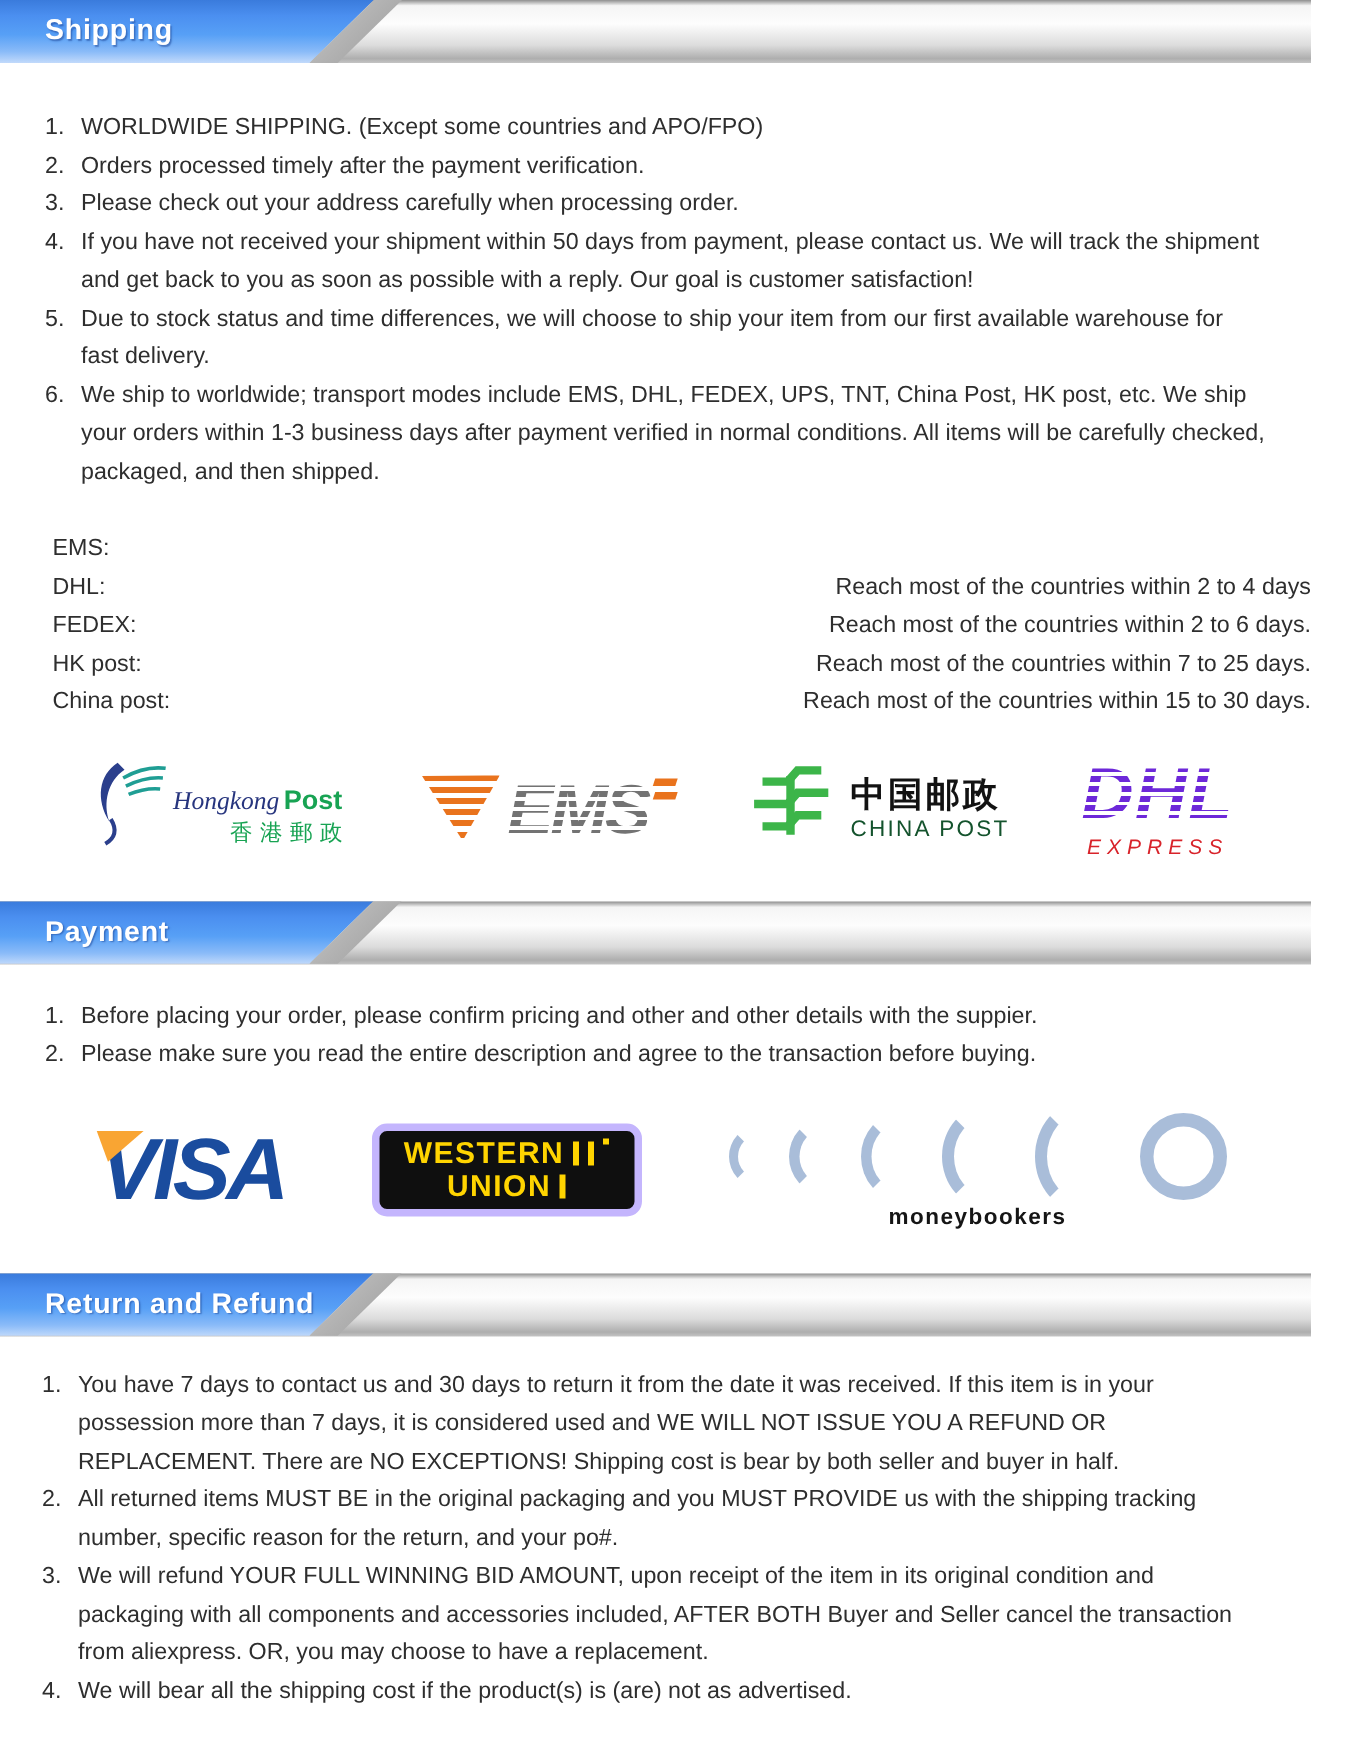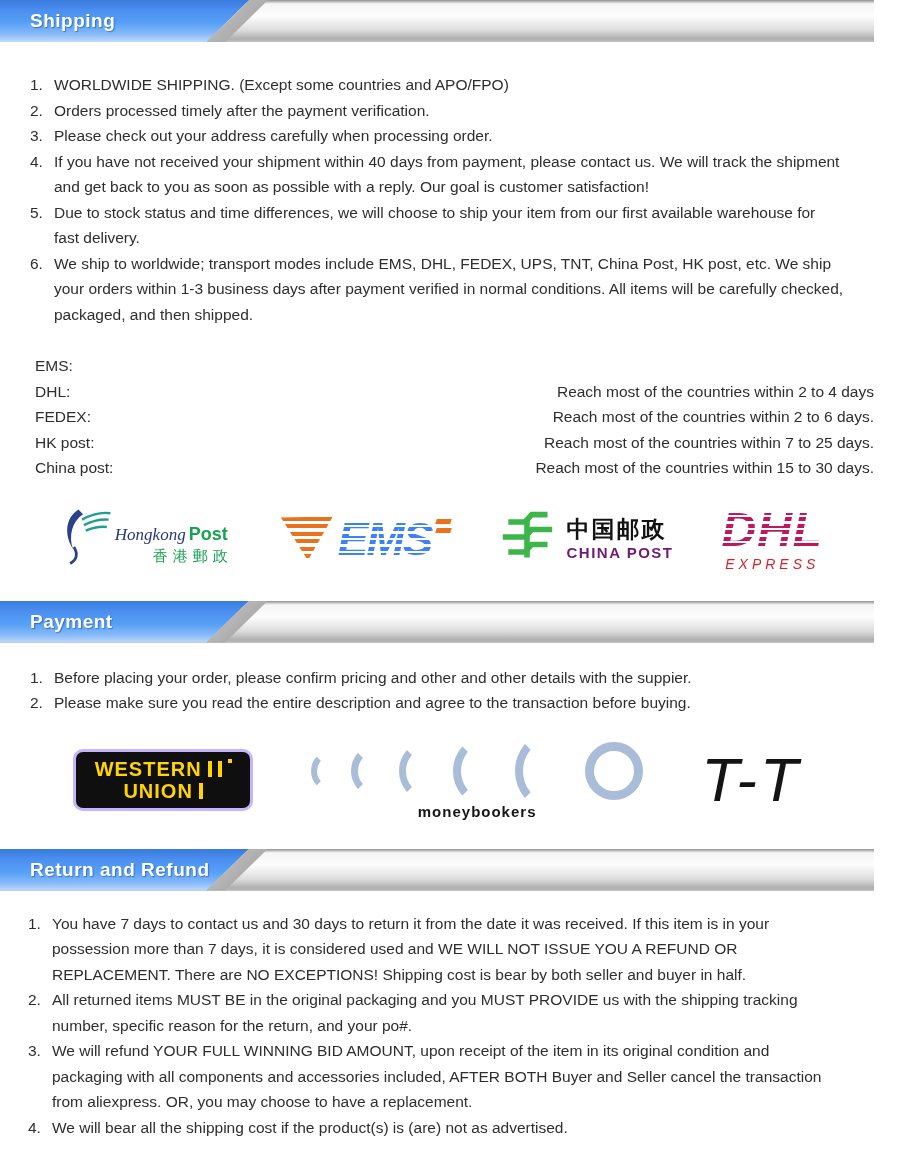--- a/index.html
+++ b/index.html
@@ -43,46 +43,46 @@
   .hk-text{margin-top:20px;}
   .hk-line1{font-family:"Liberation Serif", serif;font-style:italic;font-size:17px;color:#27357e;white-space:nowrap;}
   .hk-post-word{font-family:"Liberation Sans", sans-serif;font-style:normal;font-weight:bold;font-size:18px;color:#18a353;margin-left:3px;}
   .hk-line2{color:#18a353;font-size:15px;letter-spacing:5px;margin:2px 0 0 38px;}
   
   .ems{display:flex;align-items:center;}
   .ems-tri{width:52px;height:44px;margin-right:5px;
     background:repeating-linear-gradient(to bottom,#e9731d 0 4px,#ffffff 4px 7.5px);
     clip-path:polygon(0 2%,100% 0,52% 100%);}
   .ems-text{position:relative;font-size:46px;font-weight:bold;font-style:italic;
-    color:#3b82f6;letter-spacing:-2px;line-height:1;}
+    color:#737373;letter-spacing:-2px;line-height:1;}
   .ems-text::after,.dhl-text::after{content:"";position:absolute;left:-5px;right:-5px;top:5px;bottom:5px;
     background:repeating-linear-gradient(to bottom,rgba(255,255,255,0) 0 4px,#ffffff 4px 6.5px);
     pointer-events:none;}
   .ems-dashes{display:flex;flex-direction:column;gap:4px;margin:-26px 0 0 4px;}
   .ems-dash{width:15px;height:5px;background:#e9731d;transform:skewX(-18deg);}
   
   .cnpost{display:flex;align-items:center;gap:12px;}
   .cn-cn{font-size:23px;font-weight:bold;color:#121212;letter-spacing:2px;line-height:1.2;}
-  .cn-en{font-size:15px;font-weight:bold;color:#701a75;letter-spacing:1.5px;}
+  .cn-en{font-size:15px;font-weight:normal;color:#14532d;letter-spacing:1.5px;}
   
   .dhl{text-align:center;}
   .dhl-text{position:relative;font-size:48px;font-weight:bold;font-style:italic;
-    color:#be185d;letter-spacing:1px;line-height:1;}
+    color:#6d28d9;letter-spacing:1px;line-height:1;}
   .dhl-sub{font-size:14px;font-style:italic;color:#d8232a;letter-spacing:4px;margin-top:2px;}
 
   
   .payments{display:flex;justify-content:center;align-items:center;gap:58px;
     margin-top:16px;height:96px;}
   
   .visa{position:relative;font-size:58px;font-weight:bold;font-style:italic;
     color:#1a4c9e;letter-spacing:-3px;line-height:1;padding-left:10px;}
   .visa-flag{position:absolute;left:8px;top:3px;width:32px;height:21px;background:#f9a533;
     clip-path:polygon(0 0,100% 0,24% 100%);}
   
-  .wu{width:180px;height:62px;background:#0f0f0f;border:3px solid #c4b5fd;border-radius:10px;
+  .wu{width:180px;height:62px;background:#0f0f0f;border:5px solid #c4b5fd;border-radius:10px;
     display:flex;flex-direction:column;justify-content:center;gap:2px;padding:2px 6px;box-sizing:border-box;}
   .wu-row{display:flex;align-items:center;justify-content:center;gap:6px;line-height:1;}
   .wu-word{color:#ffd400;font-weight:bold;font-size:20px;letter-spacing:1px;}
   .wu-bar{width:4px;height:16px;background:#ffd400;}
   .wu-dot{width:4px;height:4px;background:#ffd400;align-self:flex-start;}
   
   .mb{text-align:center;}
   .mb-arcs{display:flex;align-items:center;justify-content:center;gap:2px;height:62px;}
   .arc{border-radius:50%;border-style:solid;border-color:transparent;border-left-color:#a9bdd9;}
   .a1{width:26px;height:28px;border-width:6px;}
@@ -121,21 +121,21 @@
     <div class="li">
       <span class="num">2.</span>
       <span class="txt">Orders processed timely after the payment verification.</span>
     </div>
     <div class="li">
       <span class="num">3.</span>
       <span class="txt">Please check out your address carefully when processing order.</span>
     </div>
     <div class="li">
       <span class="num">4.</span>
-      <span class="txt">If you have not received your shipment within 40 days from payment, please contact us. We will track the shipment and get back to you as soon as possible with a reply. Our goal is customer satisfaction!</span>
+      <span class="txt">If you have not received your shipment within 50 days from payment, please contact us. We will track the shipment and get back to you as soon as possible with a reply. Our goal is customer satisfaction!</span>
     </div>
     <div class="li">
       <span class="num">5.</span>
       <span class="txt">Due to stock status and time differences, we will choose to ship your item from our first available warehouse for fast delivery.</span>
     </div>
     <div class="li">
       <span class="num">6.</span>
       <span class="txt">We ship to worldwide; transport modes include EMS, DHL, FEDEX, UPS, TNT, China Post, HK post, etc. We ship your orders within 1-3 business days after payment verified in normal conditions. All items will be carefully checked, packaged, and then shipped.</span>
     </div>
   </div>
@@ -227,20 +227,24 @@
       <span class="txt">Before placing your order, please confirm pricing and other and other details with the suppier.</span>
     </div>
     <div class="li">
       <span class="num">2.</span>
       <span class="txt">Please make sure you read the entire description and agree to the transaction before buying.</span>
     </div>
   </div>
 
   <div class="payments">
 
+    <div class="visa">
+      <span class="visa-flag"></span>
+      <span>VISA</span>
+    </div>
 
     <div class="wu">
       <div class="wu-row">
         <span class="wu-word">WESTERN</span>
         <span class="wu-bar"></span>
         <span class="wu-bar"></span>
         <span class="wu-dot"></span>
       </div>
       <div class="wu-row">
         <span class="wu-word">UNION</span>
@@ -253,21 +257,20 @@
         <span class="arc a1"></span>
           <span class="arc a2"></span>
           <span class="arc a3"></span>
           <span class="arc a4"></span>
           <span class="arc a5"></span>
           <span class="ring"></span>
       </div>
       <div class="mb-label">moneybookers</div>
     </div>
 
-    <div class="tt">T-T</div>
 
   </div>
 
   <div class="banner banner-return">
     <div class="banner-blue"></div>
     <div class="banner-slash"></div>
     <div class="banner-title">Return and Refund</div>
   </div>
 
   <div class="list list-return">

